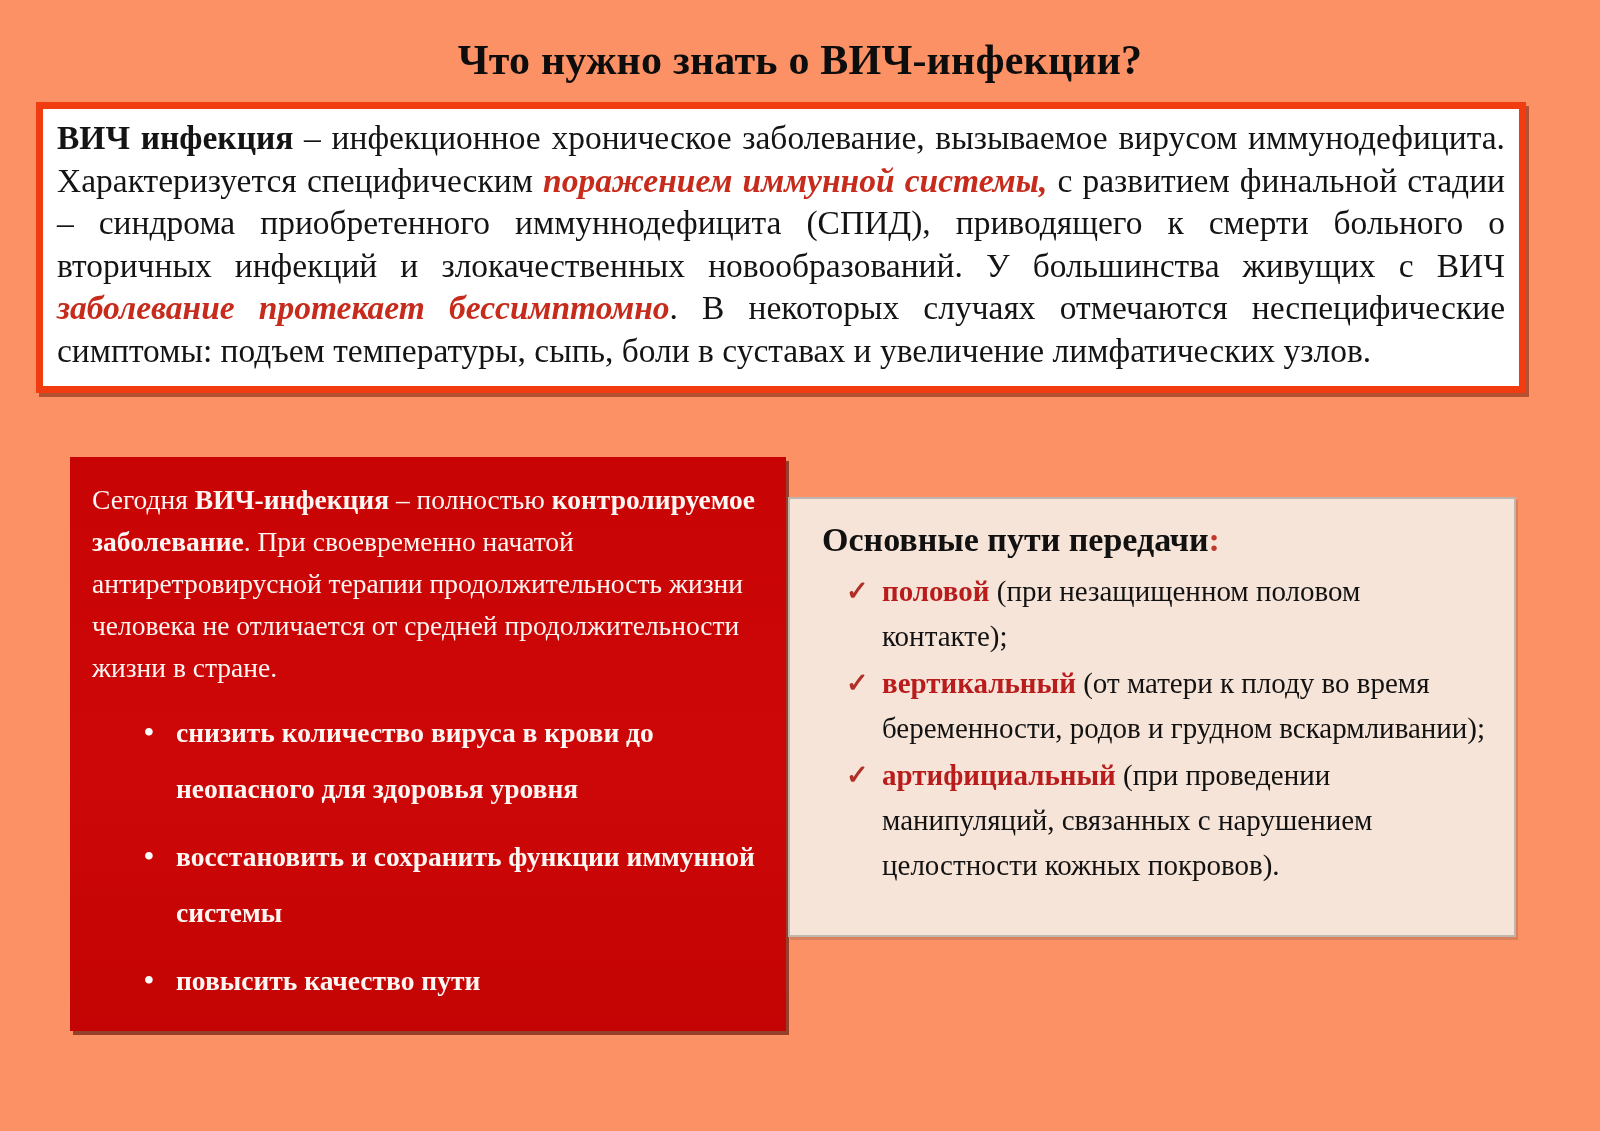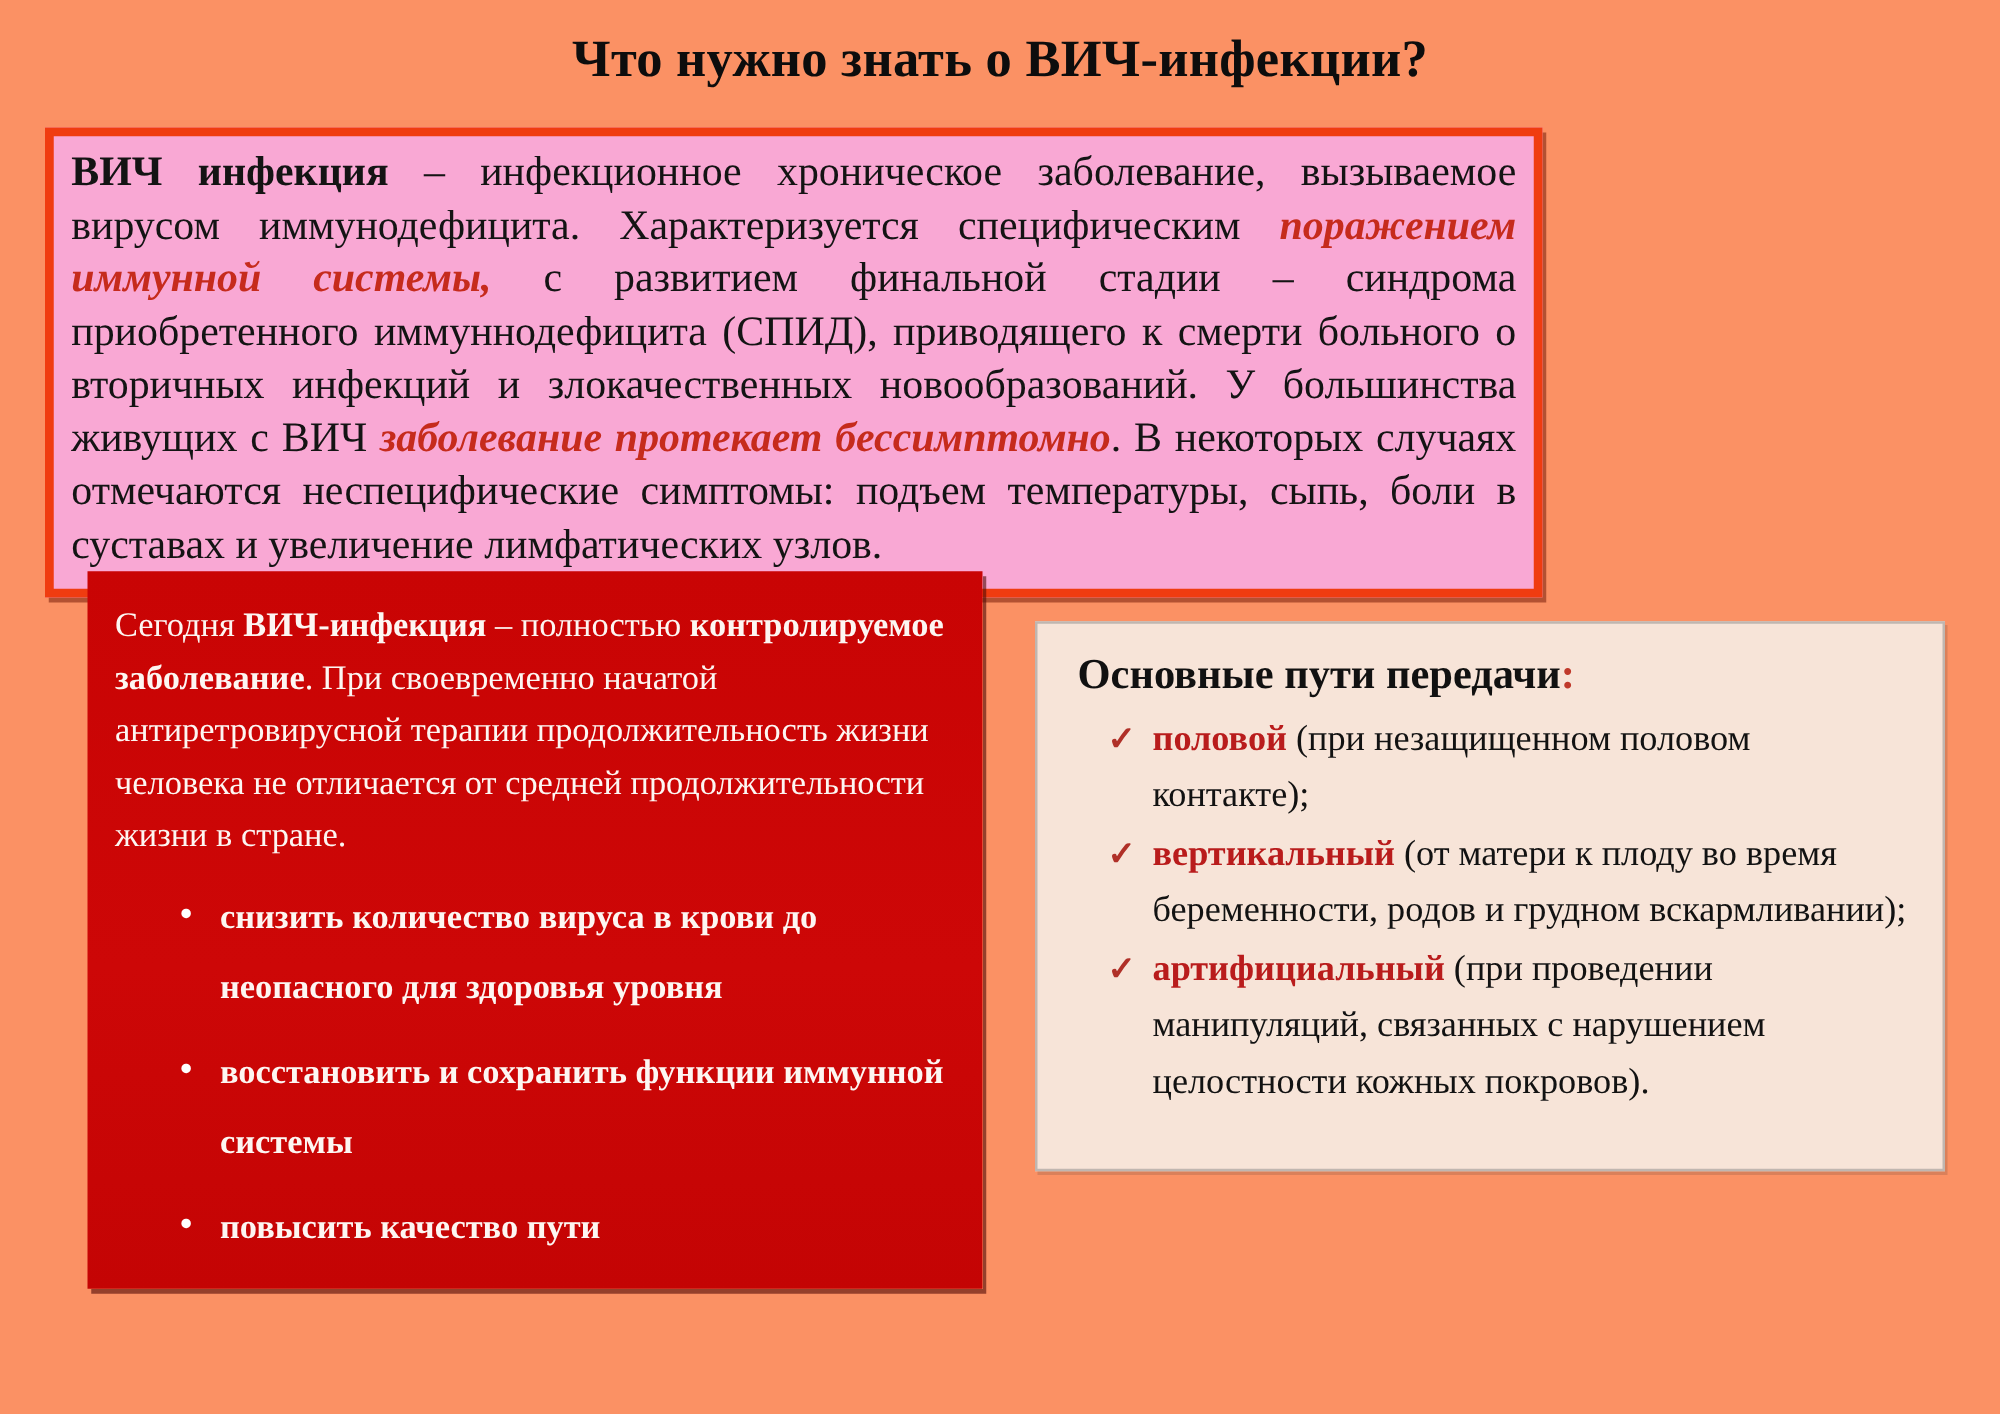--- a/index.html
+++ b/index.html
@@ -11,40 +11,40 @@
     height: 1131px;
     background: #fb9164;
     font-family: "Liberation Serif", "DejaVu Serif", serif;
     overflow: hidden;
     position: relative;
   }
 
   
   .slide-title {
     position: absolute;
-    top: 24px;
+    top: 36px;
     left: 0;
     width: 1600px;
     text-align: center;
     font-size: 42px;
     font-weight: bold;
     color: #0d0d0d;
     letter-spacing: 0.2px;
     font-family: "Liberation Serif", "DejaVu Serif", serif;
   }
 
   
   .definition-box {
     position: absolute;
     left: 36px;
     top: 102px;
-    width: 1198px;
+    width: 1490px;
     box-sizing: border-box;
     border: 7px solid #f03c10;
-    background: #f9a8d4;
+    background: #ffffff;
     box-shadow: 3px 4px 0 rgba(120, 30, 10, 0.55);
     padding: 8px 14px 14px 14px;
   }
   .definition-text {
     font-size: 33.5px;
     line-height: 42.5px;
     color: #141414;
     text-align: justify;
     text-justify: inter-word;
     margin: 0;
@@ -106,21 +106,20 @@
     position: absolute;
     left: 788px;
     top: 497px;
     width: 728px;
     height: 440px;
     box-sizing: border-box;
     background: #f7e4d8;
     border: 2px solid #c0b6b0;
     box-shadow: 2px 3px 0 rgba(120, 80, 60, 0.25);
     padding: 18px 22px 10px 18px;
-    margin-left: 40px;
   }
   .transmission-heading {
     font-size: 34px;
     font-weight: bold;
     color: #111111;
     margin: 4px 0 10px 14px;
   }
   .transmission-heading .colon { color: #c0392b; }
   .transmission-list {
     margin: 0;

